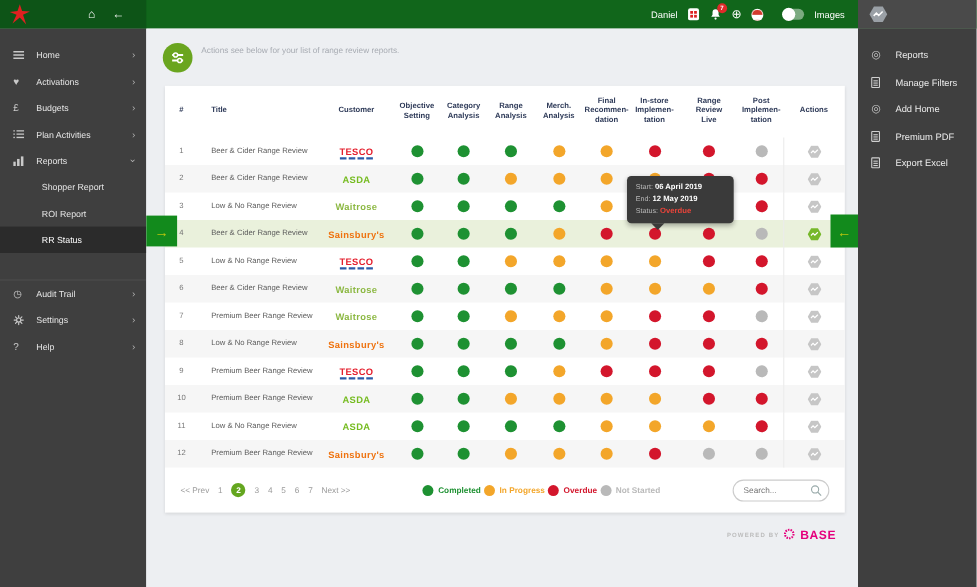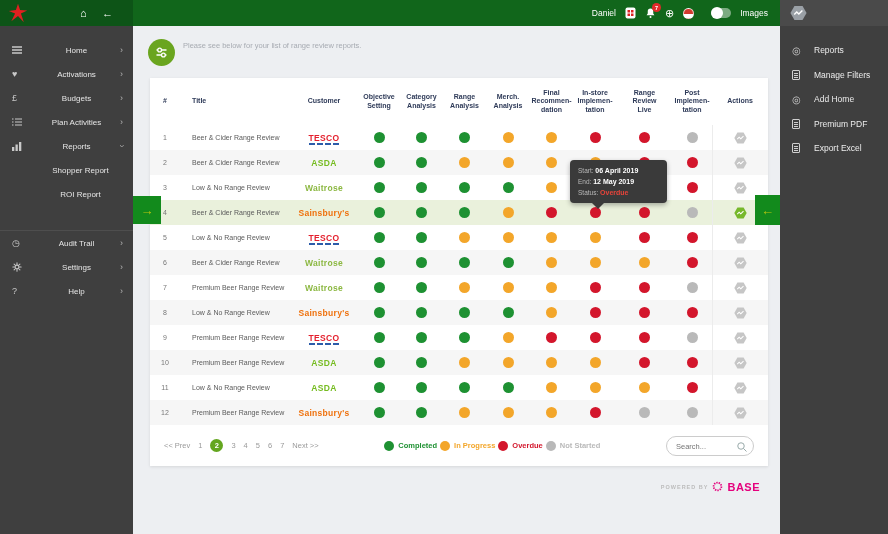--- a/index.html
+++ b/index.html
@@ -21,21 +21,21 @@
   .flag{width:11px;height:11px;border-radius:50%;background:linear-gradient(#d23a2e 0 52%,#fff 52% 100%);border:1px solid rgba(255,255,255,.7);}
   .toggle{position:relative;width:20px;height:10px;border-radius:6px;background:rgba(255,255,255,.45);margin-left:8px;}
   .toggle .knob{position:absolute;left:0px;top:-1px;width:12px;height:12px;border-radius:50%;background:#fff;}
   .tb-gray{position:absolute;left:780px;top:0;width:108px;height:26px;background:#4a4a4a;}
   .tb-avatar{position:absolute;left:10px;top:5px;}
 
   
   .sidebar{position:absolute;left:0;top:26px;width:133px;height:508px;background:#3f3f3f;padding-top:12px;font-size:8px;}
   .sitem{height:24px;display:flex;align-items:center;padding:0 10px 0 12px;color:#e6e6e6;cursor:pointer;}
   .sitem .ic{width:21px;color:#c9c9c9;font-size:9px;display:inline-flex;align-items:center;}
-  .sitem .lbl{flex:1;text-align:center;}
+  .sitem .lbl{flex:1;}
   .chev{color:#b5b5b5;font-size:9px;}
   .chev.down{display:inline-block;transform:rotate(90deg);}
   .submenu .sitem{padding-left:38px;}
   .sitem.active{background:#2b2b2b;color:#fff;}
   .bottom-group{margin-top:24px;border-top:1px solid rgba(255,255,255,.08);padding-top:0;}
 
   
   .rpanel{position:absolute;left:780px;top:26px;width:108px;height:508px;background:#3f3f3f;padding-top:12px;font-size:8.5px;}
   .ritem{height:24.5px;display:flex;align-items:center;padding:0 8px 0 12px;color:#ececec;cursor:pointer;}
   .ritem .ic{width:22px;color:#cfcfcf;font-size:10px;display:inline-flex;align-items:center;}
@@ -183,20 +183,23 @@
         </span>
       <span class="lbl">Reports</span>
       <span class="chev down">›</span>
     </div>
     <div class="submenu">
       <div class="sitem">
           <span class="lbl">Shopper Report</span>
         </div>
       <div class="sitem">
           <span class="lbl">ROI Report</span>
+        </div>
+      <div class="sitem active">
+          <span class="lbl">RR Status</span>
         </div>
     </div>
     <div class="bottom-group">
       <div class="sitem">
         <span class="ic">◷</span>
         <span class="lbl">Audit Trail</span>
         <span class="chev">›</span>
       </div>
       <div class="sitem">
         <span class="ic">
@@ -219,21 +222,21 @@
   <main class="main">
     <div class="phead">
       <span class="phead-ic">
         <svg width="15" height="15" viewBox="0 0 24 24">
             <path d="M4 8h16M4 16h16" stroke="#fff" stroke-width="2.6"></path>
             <circle cx="9" cy="8" r="3" fill="#6aa51f" stroke="#fff" stroke-width="2.2"></circle>
             <circle cx="15" cy="16" r="3" fill="#6aa51f" stroke="#fff" stroke-width="2.2"></circle>
           </svg>
       </span>
       <span>
-        <div class="psub">Please see below for your list of range review reports.</div>
+        <div class="psub">Actions see below for your list of range review reports.</div>
       </span>
     </div>
 
     <div class="card">
       <div class="thead rgrid">
           <div class="cell c0">#</div>
           <div class="cell c1">Title</div>
           <div class="cell c2">Customer</div>
           <div class="cell c3">Objective
 Setting</div>

